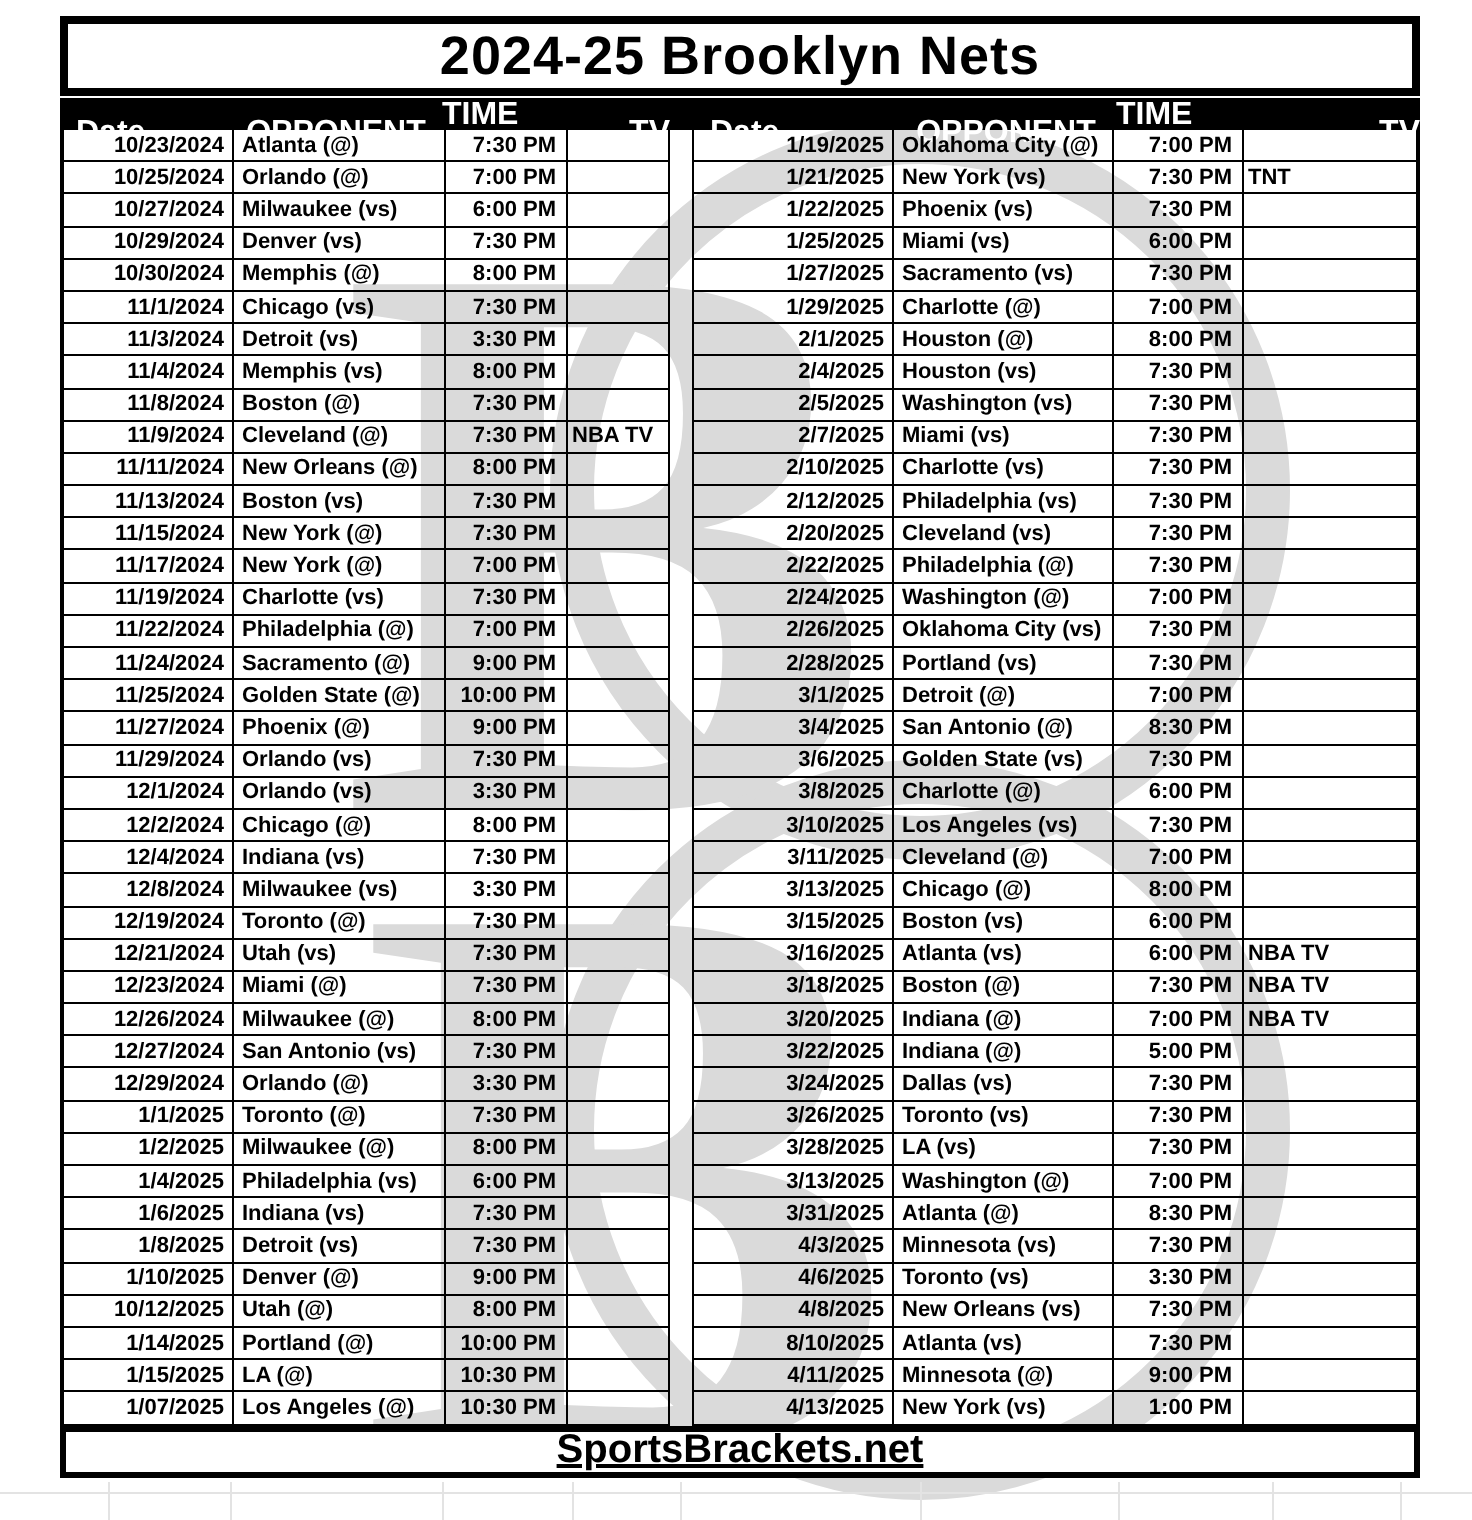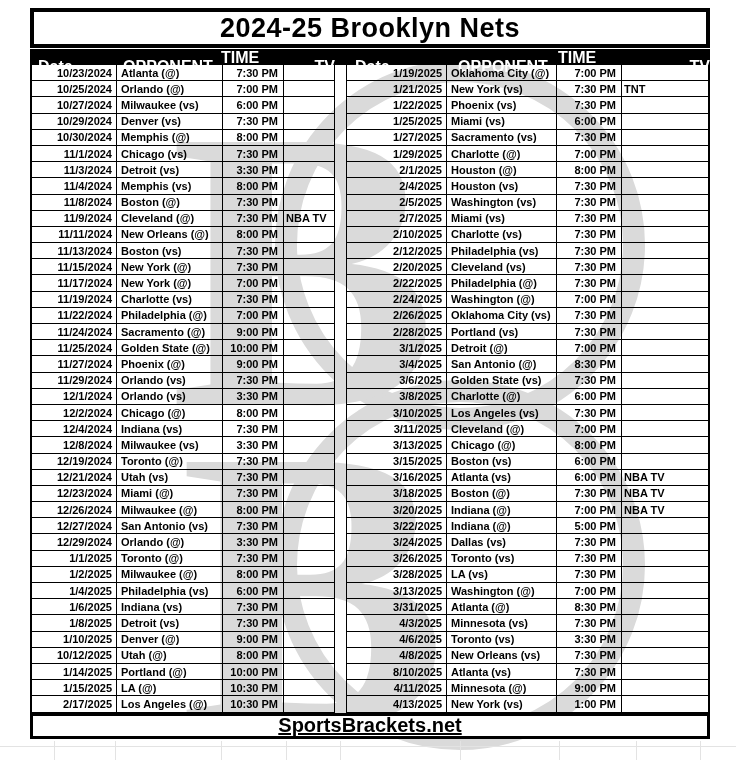--- a/index.html
+++ b/index.html
@@ -299,21 +299,21 @@
         <div class="cell time">8:00 PM</div>
         <div class="cell tv"></div>
         <div class="cell date">1/14/2025</div>
         <div class="cell opponent">Portland (@)</div>
         <div class="cell time">10:00 PM</div>
         <div class="cell tv"></div>
         <div class="cell date">1/15/2025</div>
         <div class="cell opponent">LA (@)</div>
         <div class="cell time">10:30 PM</div>
         <div class="cell tv"></div>
-        <div class="cell date">2/17/2025</div>
+        <div class="cell date">1/07/2025</div>
         <div class="cell opponent">Los Angeles (@)</div>
         <div class="cell time">10:30 PM</div>
         <div class="cell tv"></div>
       </div>
     <div class="col-gap"></div>
     <div class="rows-grid right">
         <div class="cell date">1/19/2025</div>
         <div class="cell opponent">Oklahoma City (@)</div>
         <div class="cell time">7:00 PM</div>
         <div class="cell tv"></div>

